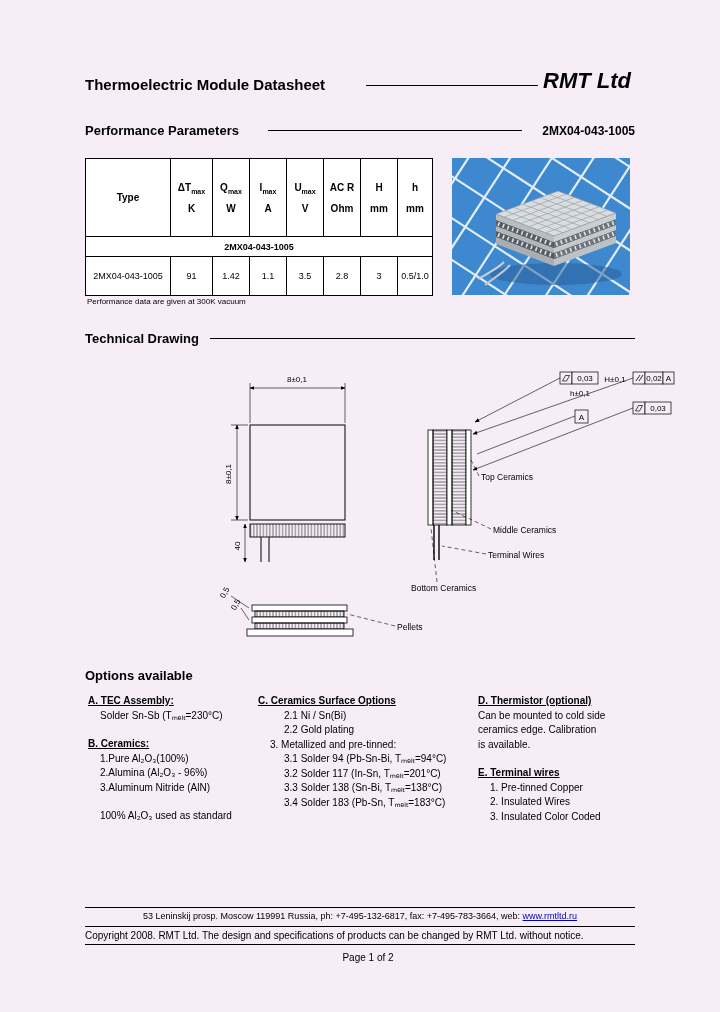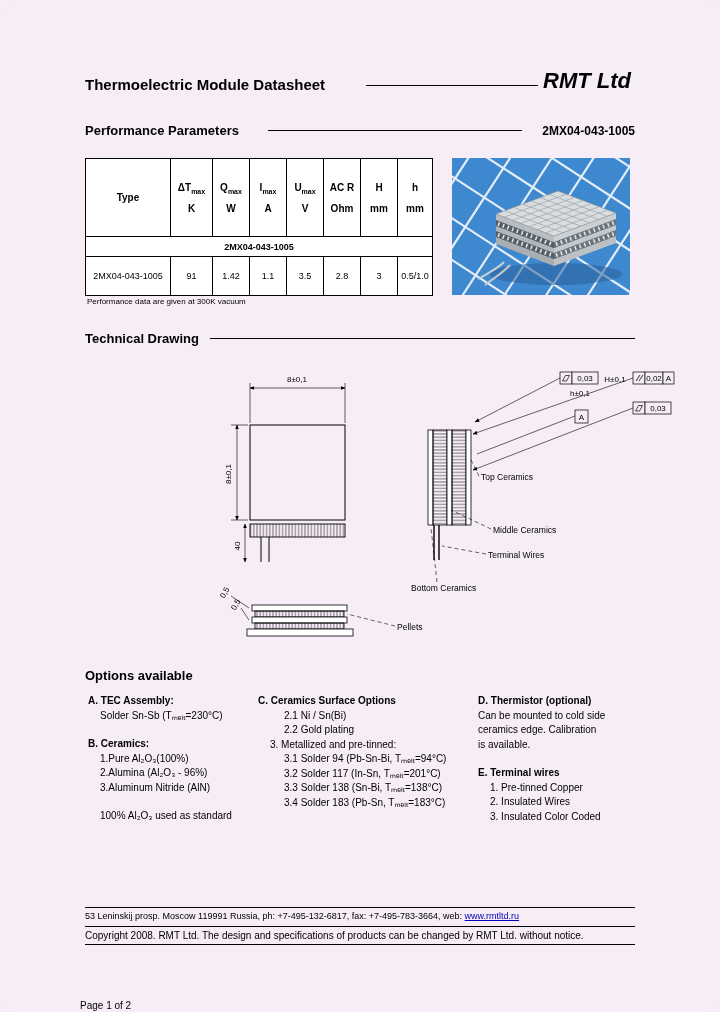--- a/index.html
+++ b/index.html
@@ -36,29 +36,29 @@
   .tech-svg text { font-size:8px; fill:#000; font-family:"Liberation Sans", sans-serif; }
   .tech-svg .callout text { font-size:8.5px; }
   .tech-svg line, .tech-svg rect, .tech-svg polygon { vector-effect:none; }
   .thinstroke { stroke:#000; stroke-width:0.6; fill:none; }
   .dash { stroke:#000; stroke-width:0.6; stroke-dasharray:4 3; fill:none; }
 
   .opts-col { position:absolute; top:694px; font-size:10px; line-height:14.5px; }
   #col-a { left:88px;  width:165px; }
   #col-c { left:258px; width:215px; }
   #col-d { left:478px; width:165px; }
-  .opt-title { font-weight:bold; }
+  .opt-title { font-weight:bold;text-decoration:underline; }
   .ind1 { padding-left:12px; }
   .ind2 { padding-left:26px; }
   .gap { height:14px; }
 
-  .footer-address { position:absolute; left:85px; top:911px; width:550px; text-align:left; font-size:9px; }
+  .footer-address { position:absolute; left:85px; top:911px; width:550px; text-align:center; font-size:9px; }
   .footer-address a { color:#0000bb; }
   .footer-copy { position:absolute; left:85px; top:930px; width:550px; text-align:left; font-size:10px; }
-  .page-num { position:absolute; left:80px; top:952px; width:550px; font-size:10px;margin-top:48px; }
+  .page-num { position:absolute; left:93px; top:952px; width:550px; text-align:center; font-size:10px; }
 </style>
 </head>
 <body>
 
 <div class="page">
 
   <div class="doc-title">Thermoelectric Module Datasheet</div>
   <div class="hline" style="left:366px; top:85px; width:172px;"></div>
   <div class="brand">RMT Ltd</div>
 

